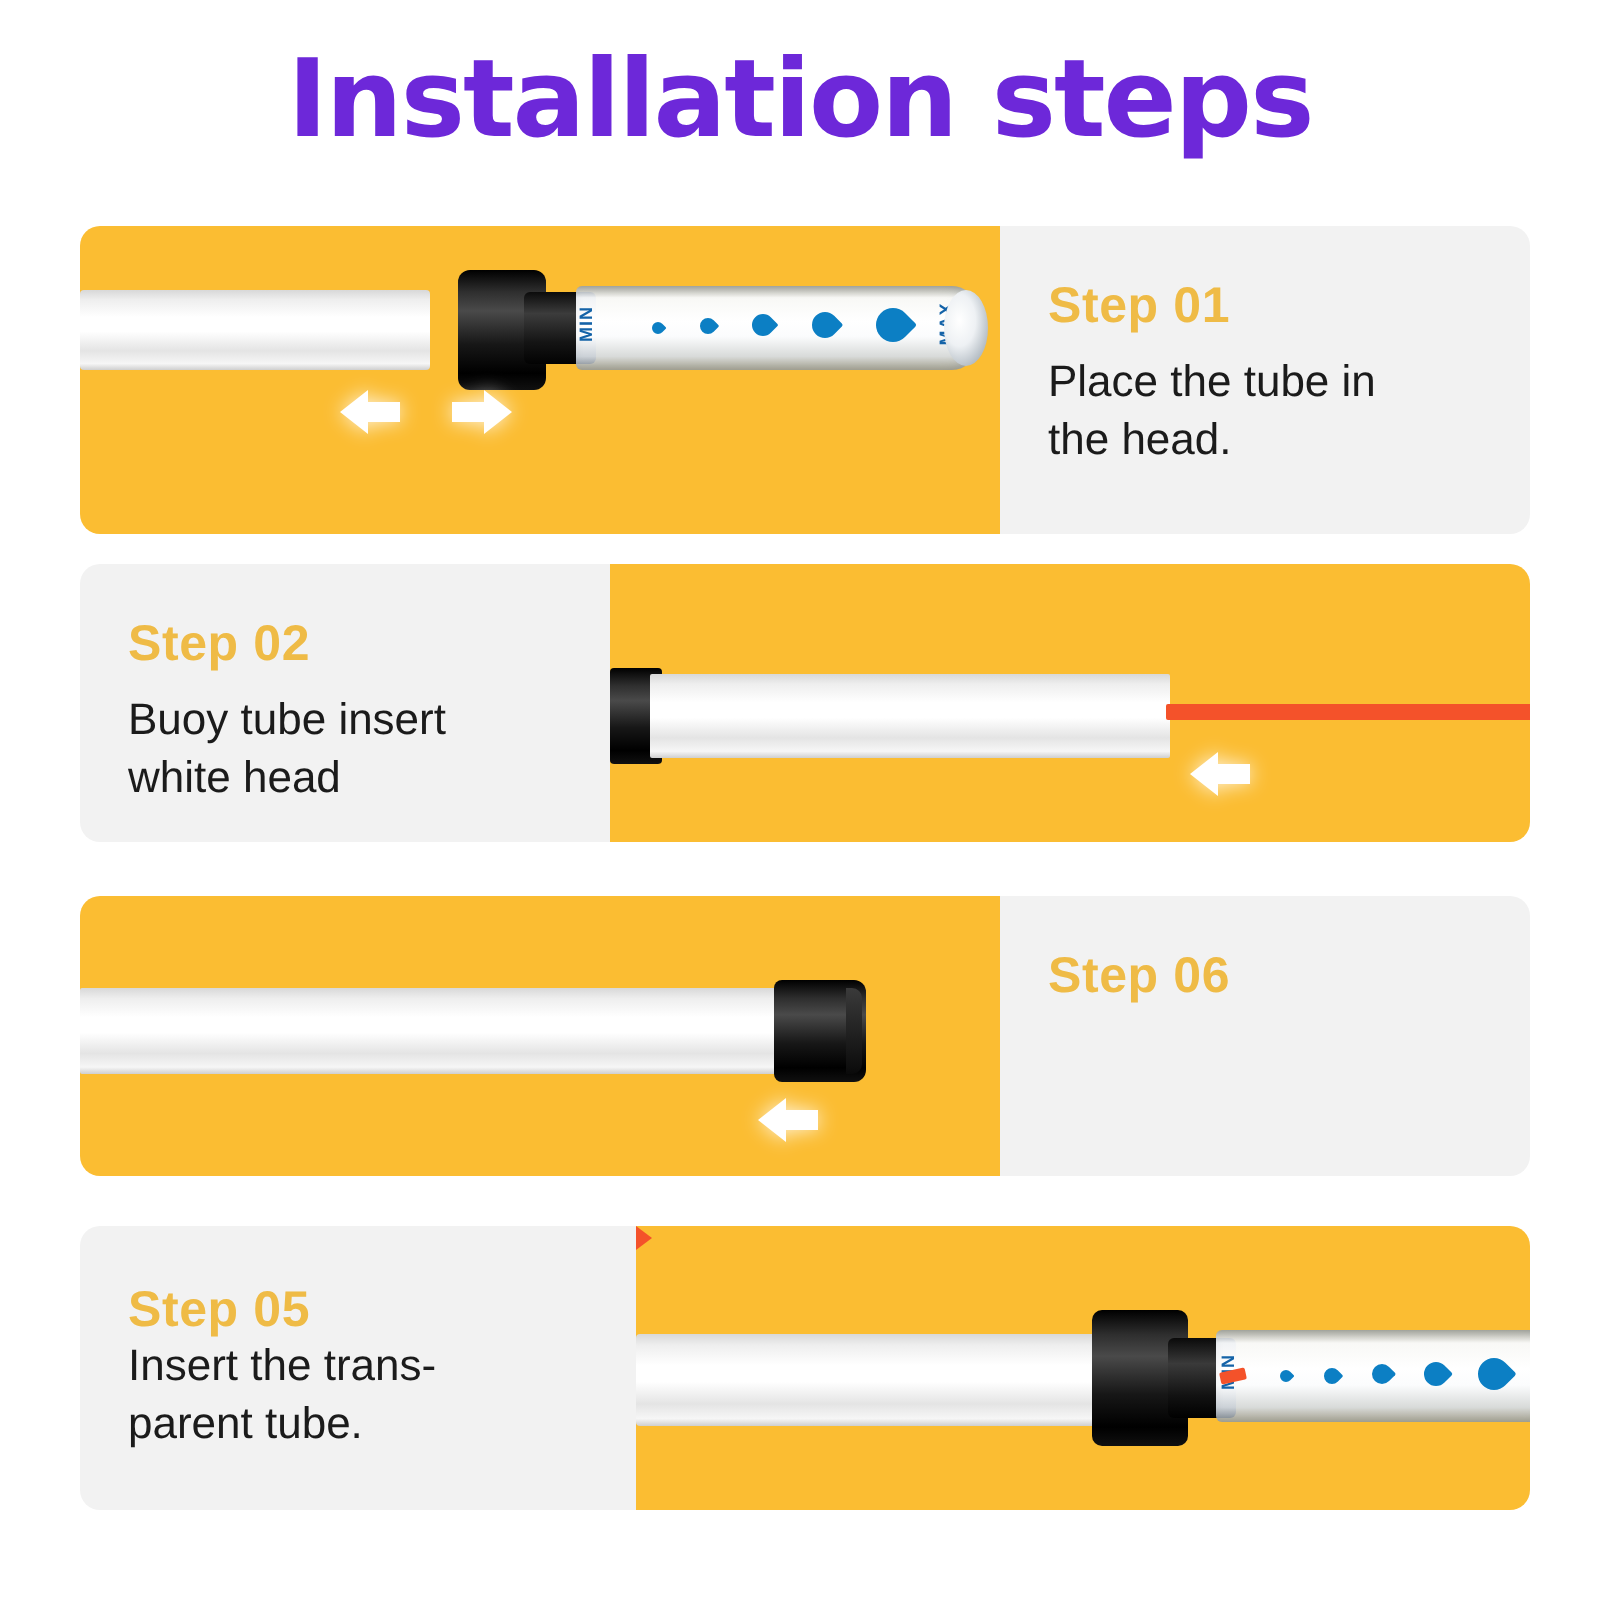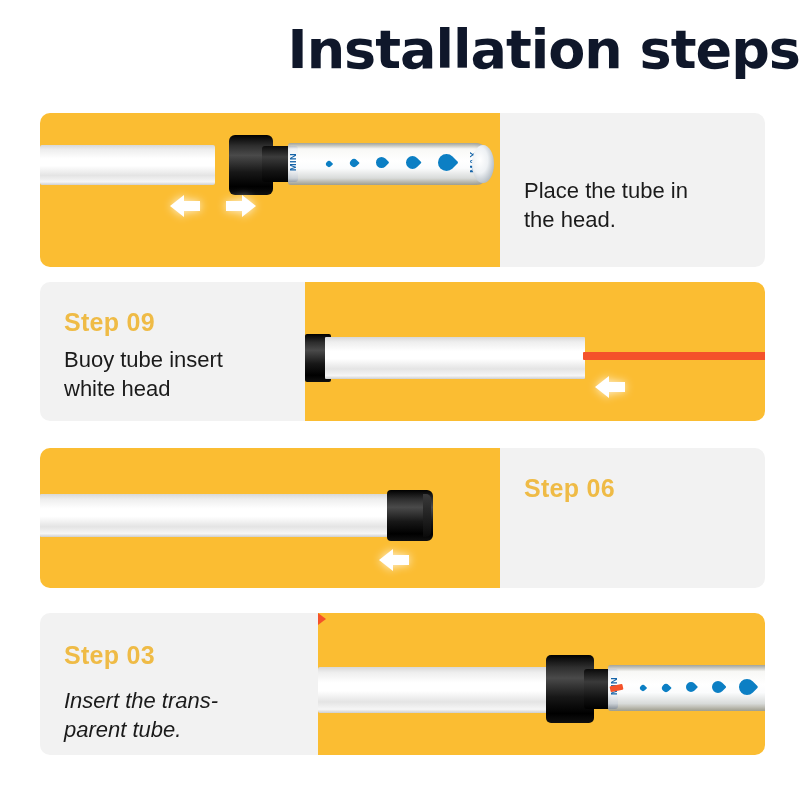--- a/index.html
+++ b/index.html
@@ -7,25 +7,25 @@
     width:800px;height:800px;
     background:#ffffff;
     font-family:"Liberation Sans","DejaVu Sans",sans-serif;
     overflow:hidden;
     position:relative;
   }
 
   
   .title{
     position:absolute;left:0;top:18px;width:800px;
-    text-align:right;
+    text-align:center;
     font-size:54px;
     font-weight:bold;
     letter-spacing:-1px;
-    color:#0f172a;
+    color:#6d28d9;
     font-family:"DejaVu Sans","Liberation Sans",sans-serif;
   }
 
   
   .row{position:absolute;left:40px;width:725px;}
   #row1{top:113px;height:154px;}
   #row2{top:282px;height:139px;}
   #row3{top:448px;height:140px;}
   #row4{top:613px;height:142px;}
 
@@ -45,21 +45,21 @@
     font-size:25px;font-weight:bold;color:#efbb46;
     letter-spacing:0.3px;
   }
   .step-desc{
     position:absolute;left:24px;top:63px;
     font-size:22px;line-height:29px;color:#1b1b1b;
     width:235px;
     white-space:pre-line;
   }
   #row4 .step-label{top:28px;}
-  #row4 .step-desc{top:73px;font-style:italic;}
+  #row4 .step-desc{top:55px;}
 
   
   .white-tube{
     position:absolute;
     background:linear-gradient(to bottom,
       #d8d8d8 0%, #eeeeee 12%, #ffffff 34%,
       #ffffff 52%, #e4e4e4 76%, #f6f6f6 92%, #cfcfcf 100%);
     border-radius:2px;
   }
   .black-collar{
@@ -181,29 +181,30 @@
         </svg>
     </div>
     <div class="arrow" id="r1-arrow-r">
       <svg width="34" height="30" viewBox="0 0 34 30">
           <path d="M32 15 L18 4 L18 10 L2 10 L2 20 L18 20 L18 26 Z" fill="#ffffff"></path>
         </svg>
     </div>
   </div>
 
   <div class="panel txt-panel">
+    <div class="step-label">Step 01</div>
     <div class="step-desc">Place the tube in
 the head.</div>
   </div>
 </div>
 
 <div class="row r2" id="row2">
 
   <div class="panel txt-panel">
-    <div class="step-label">Step 09</div>
+    <div class="step-label">Step 02</div>
     <div class="step-desc">Buoy tube insert
 white head</div>
   </div>
 
   <div class="panel img-panel">
     <div class="black-collar" id="r2-collar"></div>
     <div class="white-tube" id="r2-tube"></div>
     <div class="red-line" id="r2-red"></div>
     <div class="arrow" id="r2-arrow">
       <svg width="34" height="30" viewBox="0 0 34 30">
@@ -227,21 +228,21 @@
   </div>
 
   <div class="panel txt-panel">
     <div class="step-label">Step 06</div>
   </div>
 </div>
 
 <div class="row r2" id="row4">
 
   <div class="panel txt-panel" style="width:278px;">
-    <div class="step-label">Step 03</div>
+    <div class="step-label">Step 05</div>
     <div class="step-desc">Insert the trans-
 parent tube.</div>
   </div>
 
   <div class="panel img-panel" style="left:278px;width:447px;">
     <div class="white-tube" id="r4-tube"></div>
     <div class="black-collar" id="r4-collar"></div>
     <div class="black-collar" id="r4-inner"></div>
     <div class="glass-tube" id="r4-glass">
       <div class="scale-txt" style="left:-3px;top:16px;">MIN</div>

